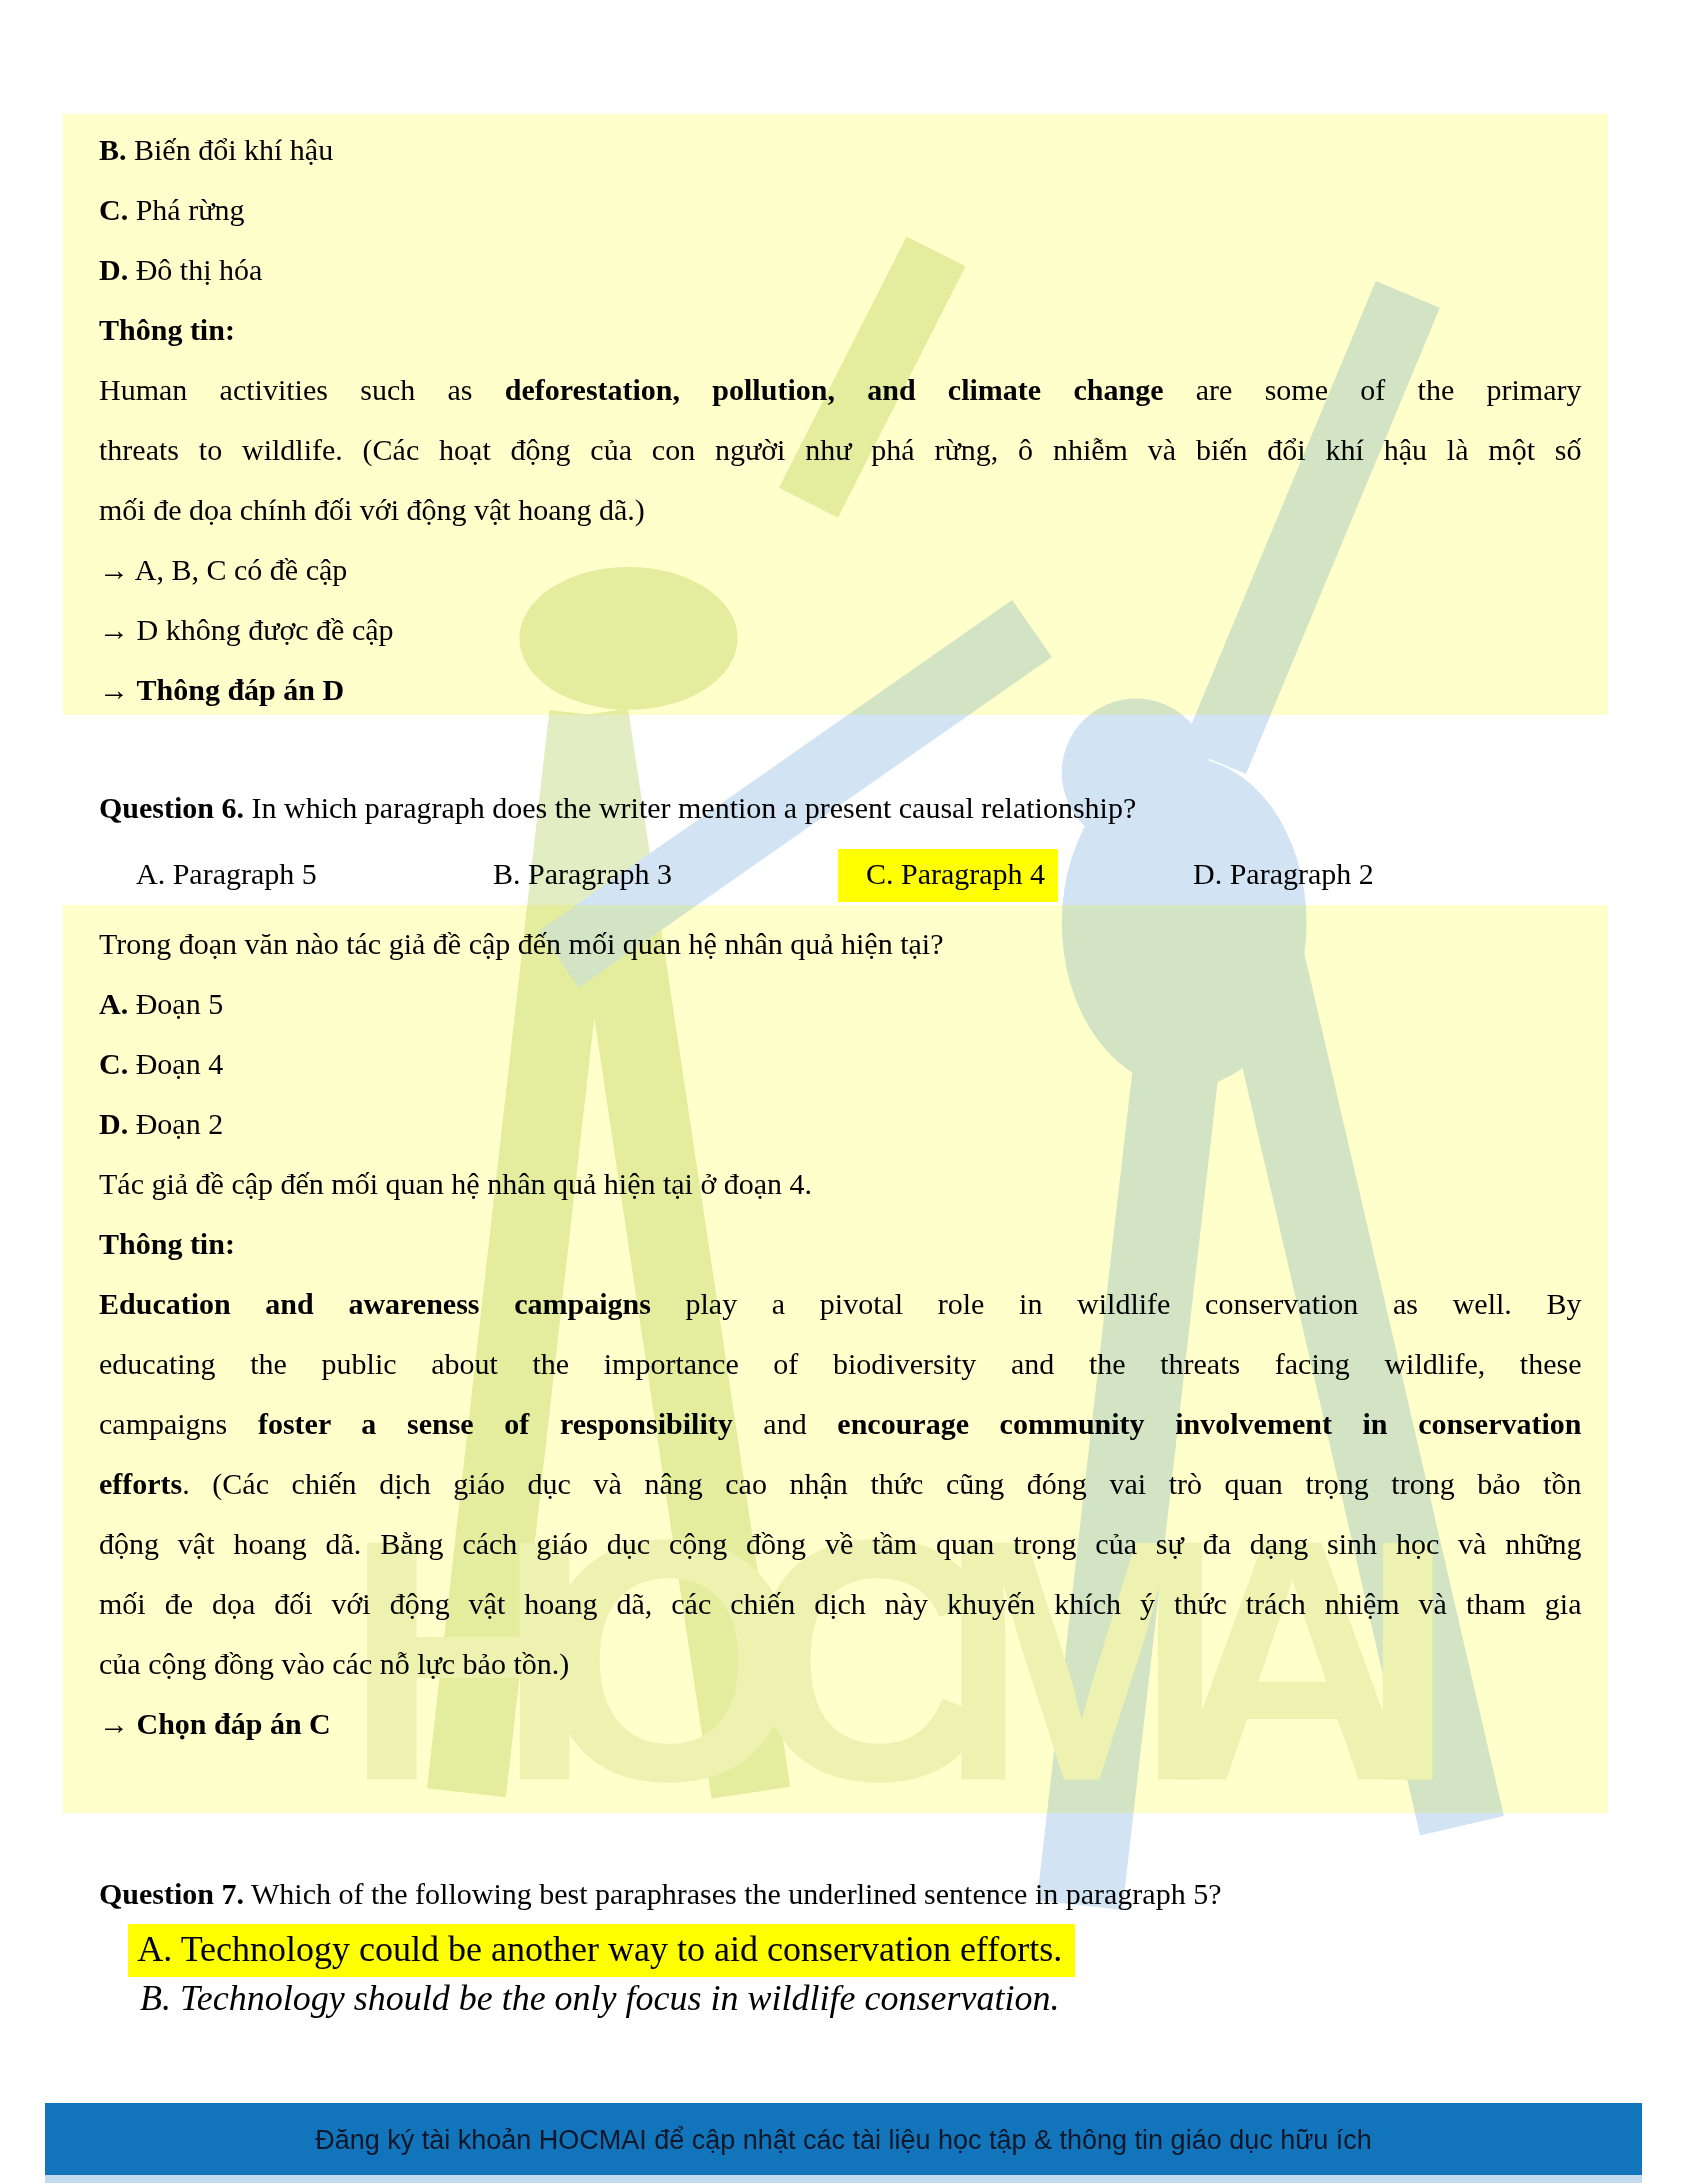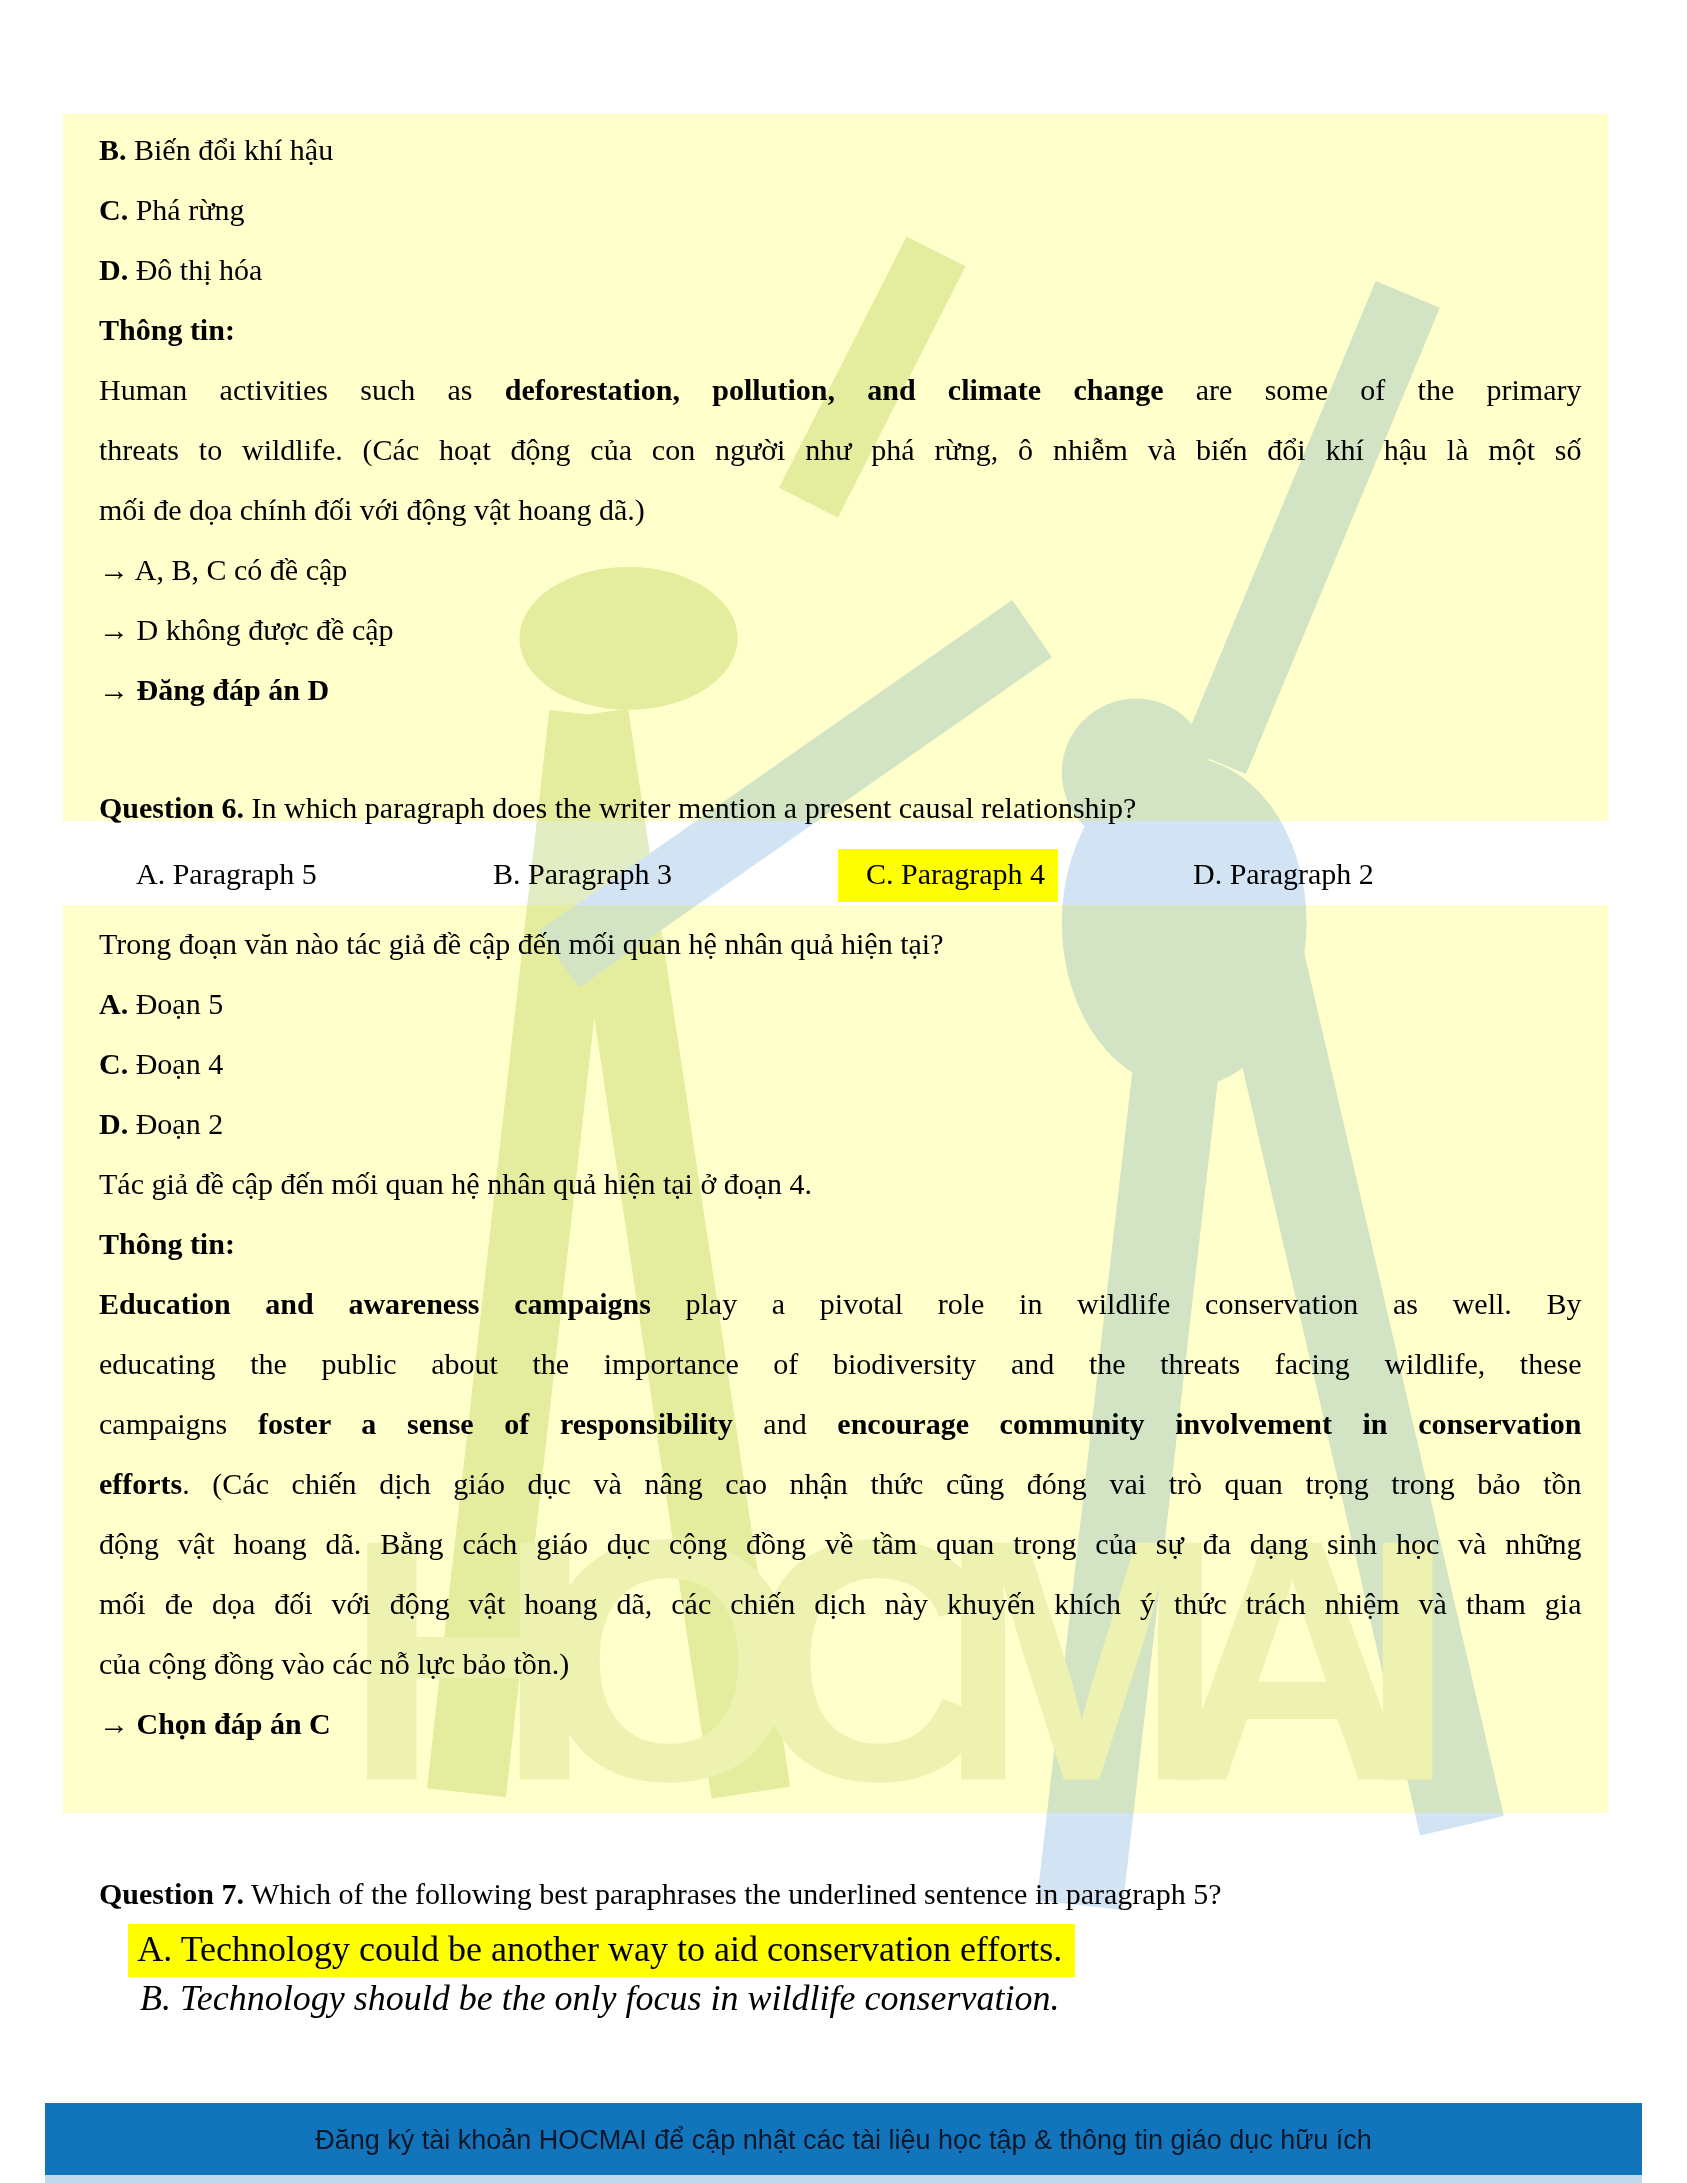--- a/index.html
+++ b/index.html
@@ -26,21 +26,21 @@
   }
   .footer-bar span{
     color:#0f172a;font-family:"Liberation Sans","DejaVu Sans",sans-serif;
     font-size:27px;line-height:74px;white-space:nowrap;
   }
   .footer-strip{left:45px;top:2175px;width:1597px;height:8px;background:#C3D9EC;}
   #wm{
     position:absolute;left:0;top:0;width:1687px;height:2183px;
     mix-blend-mode:multiply;pointer-events:none;z-index:10;
   }
-  #block1{left:63px;top:114px;width:1545px;height:707px;padding:6px 26.5px 0 36px;}
+  #block1{left:63px;top:114px;width:1545px;height:601px;padding:6px 26.5px 0 36px;}
   #block2{left:63px;top:905px;width:1545px;height:908px;padding:9.3px 26.5px 0 36px;}
   #q6-title{left:99px;top:788px;}
   #q6-options{left:0;top:854px;width:1687px;}
   #q6-opt-a{left:136px;}
   #q6-opt-b{left:493px;}
   #q6-opt-c{left:838px;top:-5.3px;padding:5.3px 13.2px 8px 9.3px;}
   #q6-opt-d{left:1193px;}
   #q7-title{left:99px;top:1874px;}
   #q7-row-a{left:128px;top:1924px;}
   #q7-row-b{left:140px;top:1978px;font-style:italic;}
@@ -51,21 +51,21 @@
 <section id="block1" class="abs note" style="background: rgb(255, 255, 204);">
   <div class="ln"><span class="seg-b">B.</span><span> Biến đổi khí hậu</span></div>
   <div class="ln"><span class="seg-b">C.</span><span> Phá rừng</span></div>
   <div class="ln"><span class="seg-b">D.</span><span> Đô thị hóa</span></div>
   <div class="ln"><span class="seg-b">Thông tin:</span></div>
   <div class="ln j"><span>Human activities such as </span><span class="seg-b">deforestation, pollution, and climate change</span><span> are some of the primary</span></div>
   <div class="ln j"><span>threats to wildlife. (Các hoạt động của con người như phá rừng, ô nhiễm và biến đổi khí hậu là một số</span></div>
   <div class="ln wrapok"><span>mối đe dọa chính đối với động vật hoang dã.)</span></div>
   <div class="ln"><span>→ A, B, C có đề cập</span></div>
   <div class="ln"><span>→ D không được đề cập</span></div>
-  <div class="ln"><span>→ </span><span class="seg-b">Đăng đáp án D</span></div>
+  <div class="ln"><span>→ </span><span class="seg-b">Thông đáp án D</span></div>
 </section>
 
 <div id="q6-title" class="abs qtitle"><span class="seg-b">Question 6.</span><span> In which paragraph does the writer mention a present causal relationship?</span></div>
 
 <div id="q6-options" class="abs optrow">
   <span id="q6-opt-a" class="opt">A. Paragraph 5</span>
   <span id="q6-opt-b" class="opt">B. Paragraph 3</span>
   <span id="q6-opt-c" class="opt hl" style="background: rgb(255, 255, 0); padding-left: 28px;">C. Paragraph 4</span>
   <span id="q6-opt-d" class="opt">D. Paragraph 2</span>
 </div>

